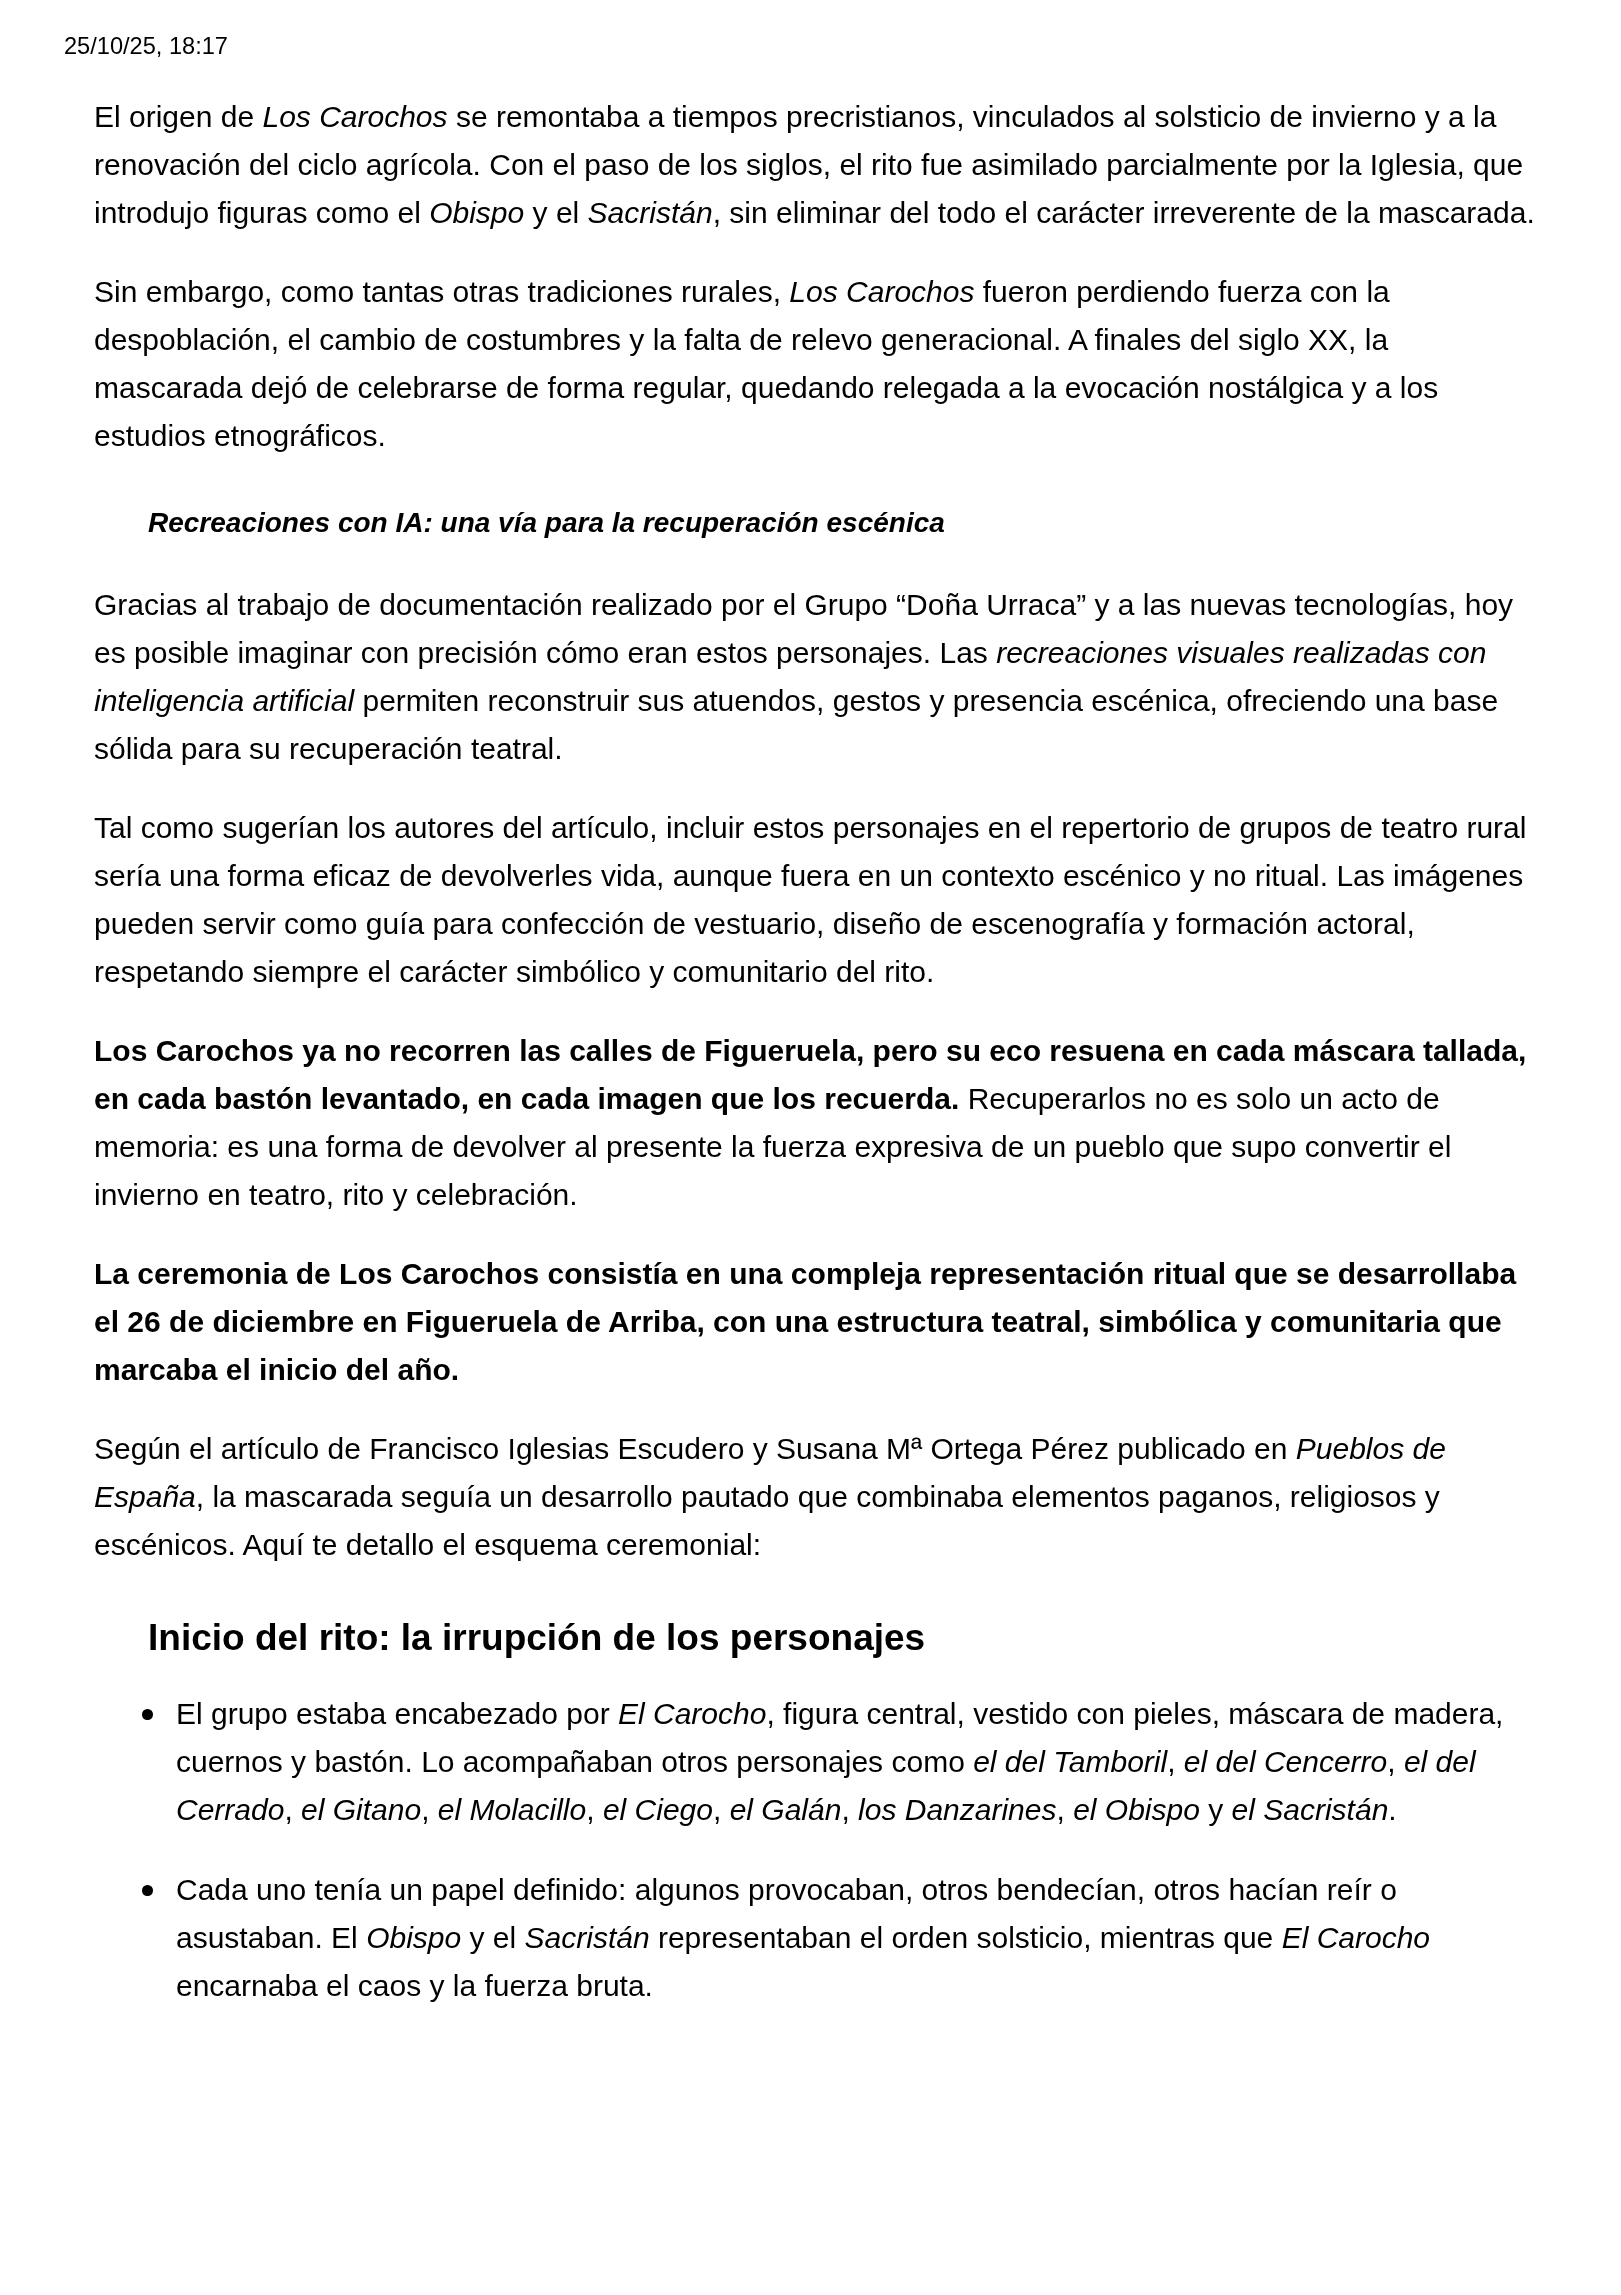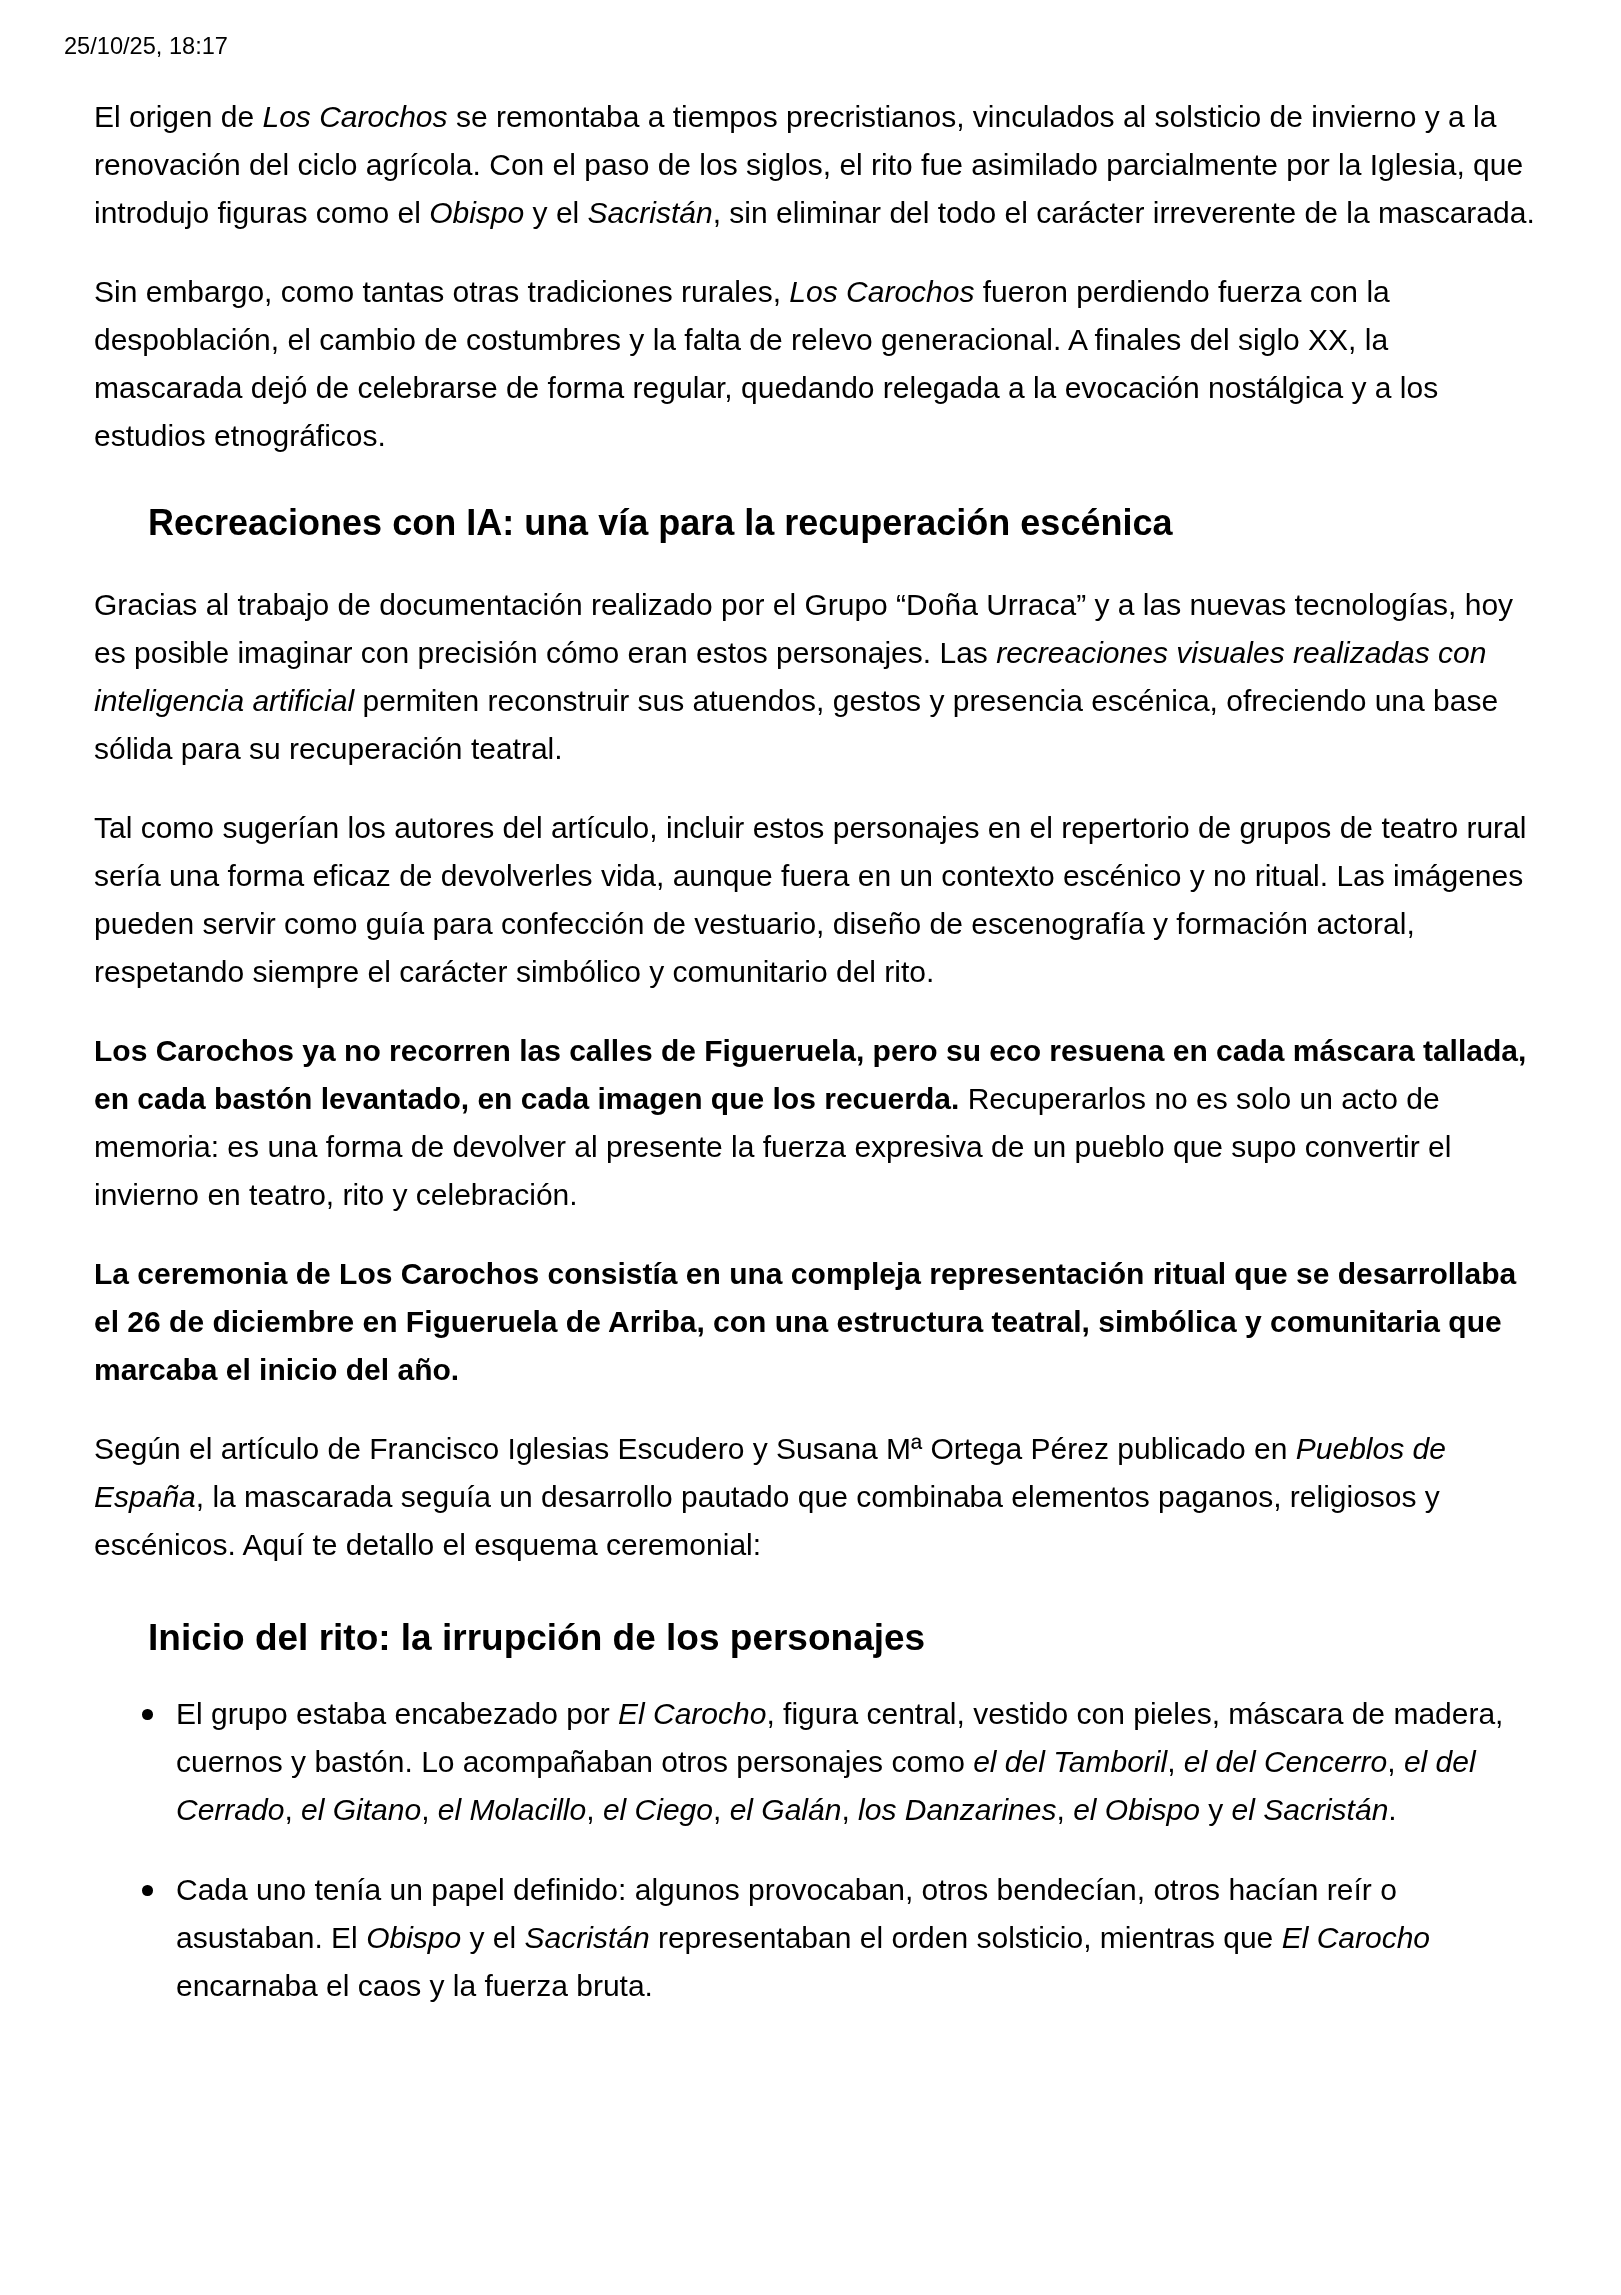--- a/index.html
+++ b/index.html
@@ -24,22 +24,22 @@
     position: absolute;
     top: 0; left: 94px;
     width: 1446px;
     padding-top: 77px;
     font-size: 30px;
     line-height: 48px;
   }
   main.article p { margin: 0 0 31px 0; }
   main.article p:first-child { margin-top: 16px; }
   h3.heading-1 {
-    font-size: 36px; line-height: 39px; font-weight: 700;
-    margin: 43px 0 39px 0; padding-left: 54px;
+    font-size: 28px; line-height: 39px; font-weight: 700;
+    margin: 43px 0 39px 0; padding-left: 54px; font-style: italic;
   }
   h3.heading-2 {
     font-size: 37px; line-height: 42px; font-weight: 700;
     margin: 48px 0 0 0; padding-left: 54px;
   }
   ul.bullets { list-style: none; margin: 31px 0 0 0; padding: 0 0 0 82px; }
   ul.bullets li { position: relative; margin: 0 0 32px 0; }
   ul.bullets li::before {
     content: ""; position: absolute; left: -34px; top: 19px;
     width: 10.5px; height: 10.5px; border-radius: 50%; background: #000;

